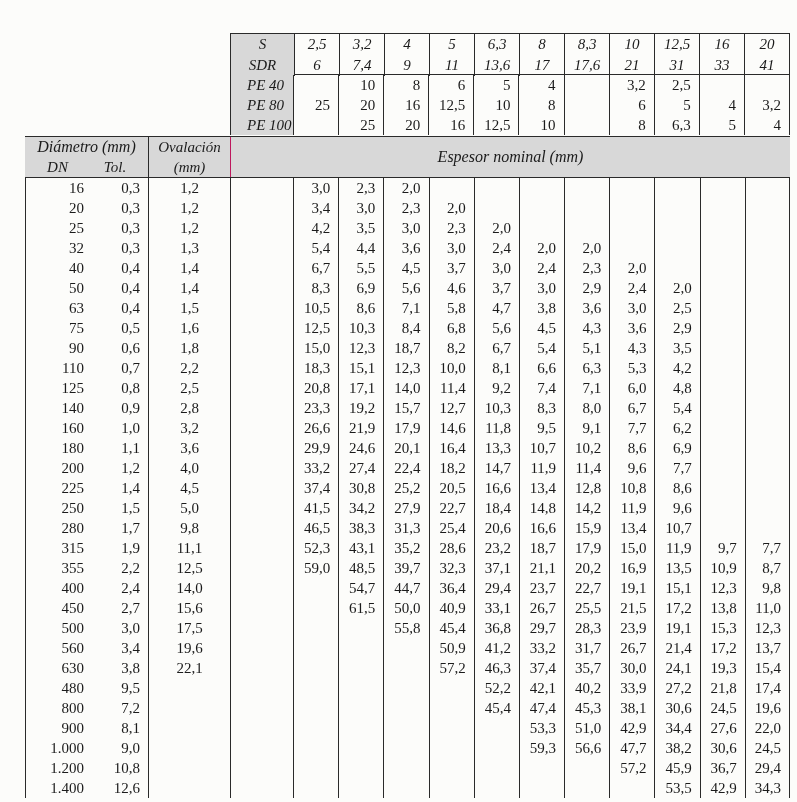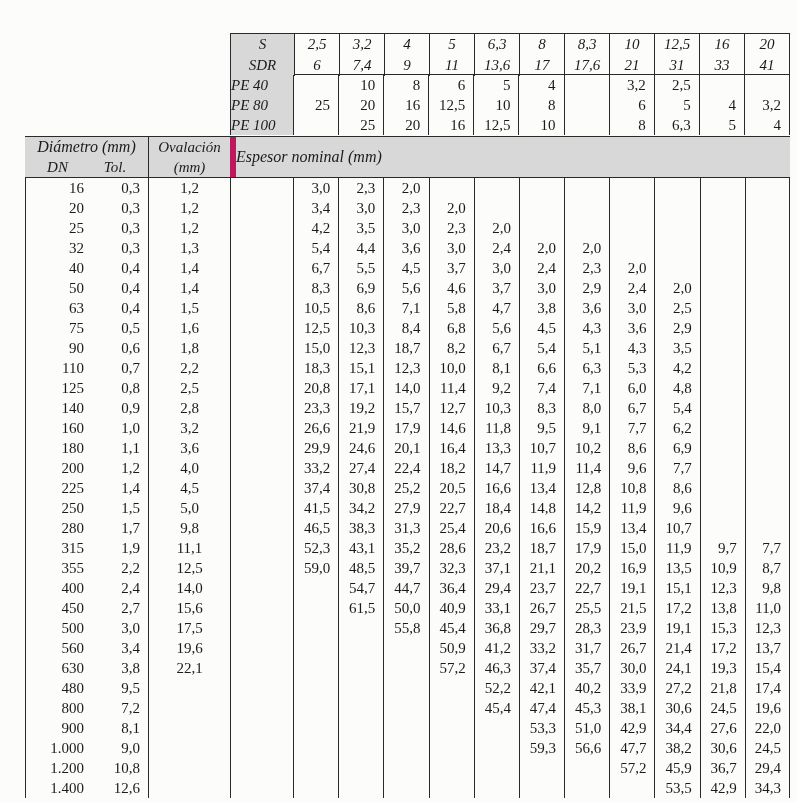--- a/index.html
+++ b/index.html
@@ -25,21 +25,21 @@
   .hcell.vline{border-left:1px solid #2a2a2a;}
 
   
   .pn-label{
     left:148px; top:75px; width:82px; height:60px;
     text-align:center; font-size:15px; line-height:20px;
   }
   .pe-cell{
     left:230px; top:75px; width:63px; height:60px;
     border-left:1px solid #2a2a2a;
-    font-size:15px; line-height:20px; padding-left:0;
+    font-size:15px; line-height:20px; padding-left:16px;
   }
   .pn-grid{
     left:293px; top:75px; width:497px; height:60px;
     display:grid; grid-template-columns:repeat(11,1fr);
     grid-template-rows:repeat(3,20px);
     border-right:1px solid #2a2a2a;
   }
   .pcell{
     font-size:15px; line-height:20px; text-align:right; padding-right:8px;
     border-left:1px solid #2a2a2a; box-sizing:border-box;
@@ -49,21 +49,21 @@
   .diam-cell{left:25px; top:137px; width:123px; height:20px;
     text-align:center; font-size:16px; line-height:20px;}
   .diam-underline{left:25px; top:157px; width:123px;}
   .dn-head{left:25px; top:157px; width:65px; height:20px;
     text-align:center; font-size:15px; line-height:20px;}
   .tol-head{left:90px; top:157px; width:58px; height:20px;
     text-align:center; padding-right:8px; font-size:15px; line-height:20px;}
   .oval-head{left:148px; top:137px; width:82px; height:40px;
     border-left:1px solid #2a2a2a; text-align:center; font-size:15px; line-height:20px;}
   .esp-head{left:230px; top:137px; width:560px; height:40px;
-    border-left:6px solid #be185d; text-align:left; font-size:16px; line-height:40px;}
+    border-left:1px solid #be185d; text-align:center; font-size:16px; line-height:40px;}
   .band-top{left:25px; top:136px; width:765px;}
   .band-bottom{left:25px; top:177px; width:765px;}
 
   
   .data-grid{
     left:25px; top:178px; width:765px; height:620px;
     display:grid;
     grid-template-columns:65px 58px 82px 63px repeat(11,1fr);
     grid-auto-rows:20px;
   }

